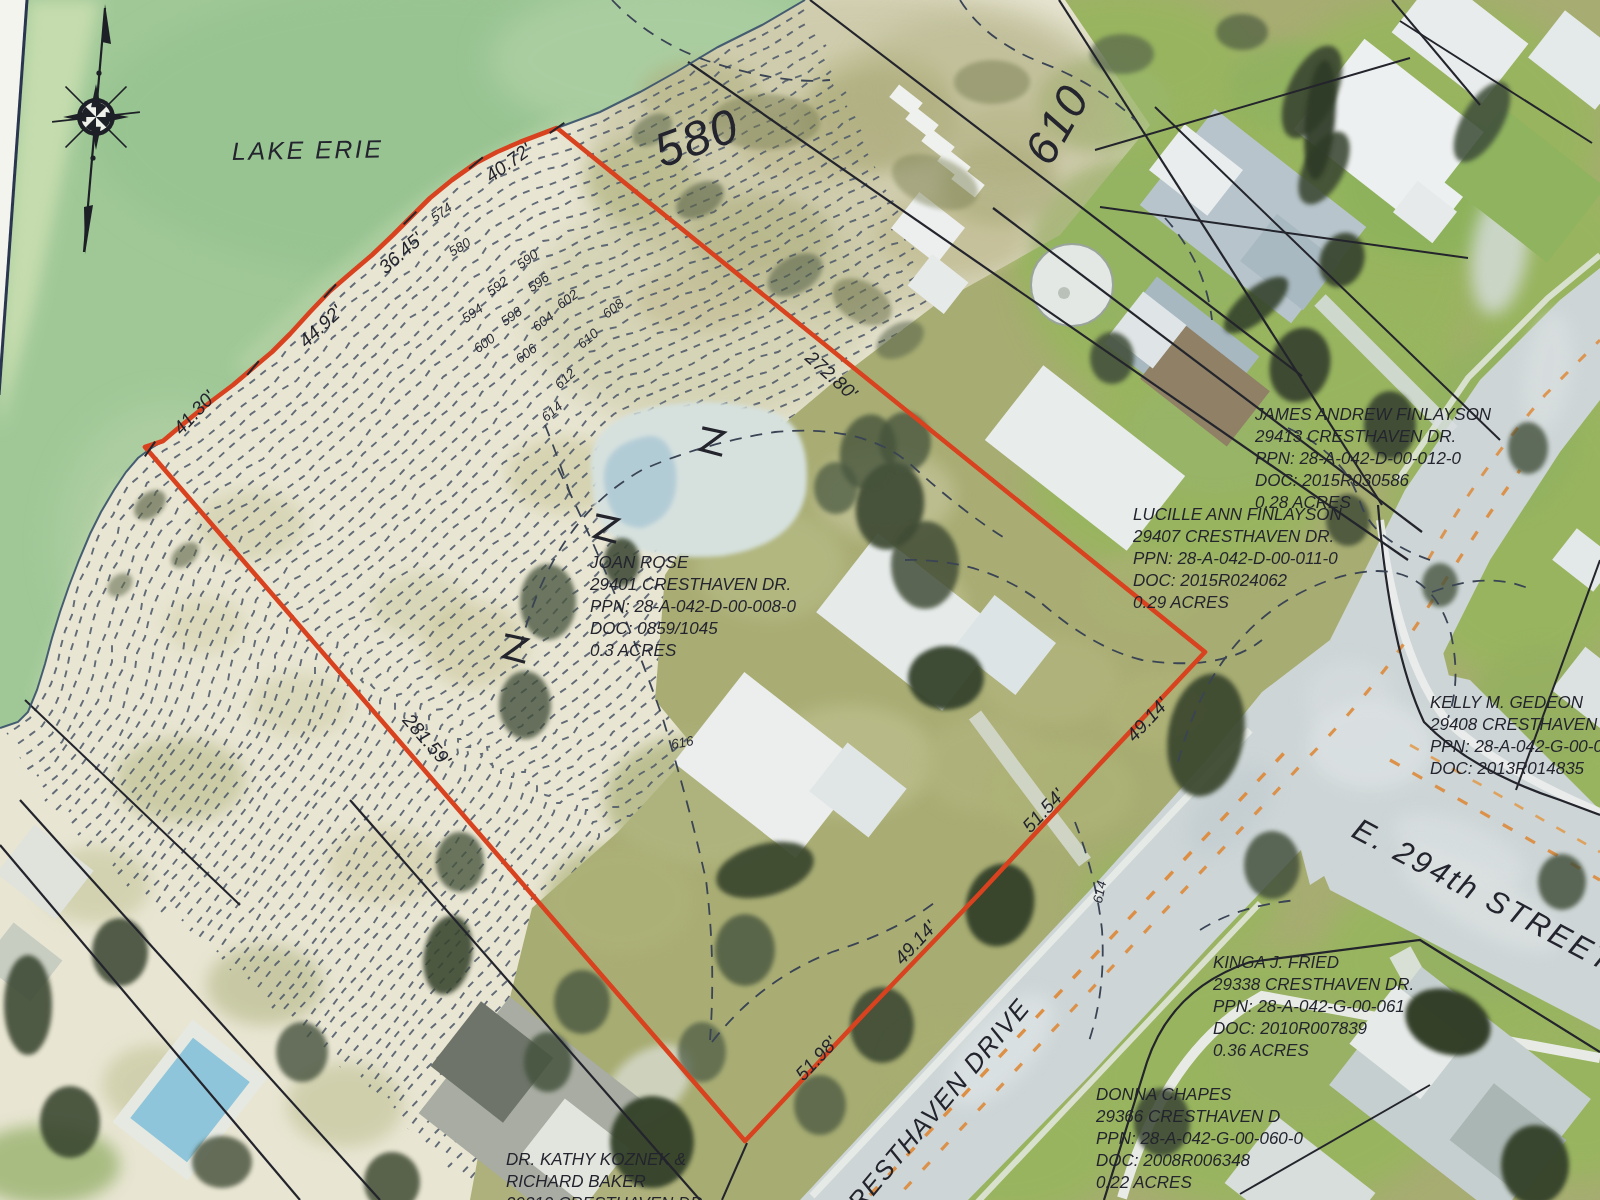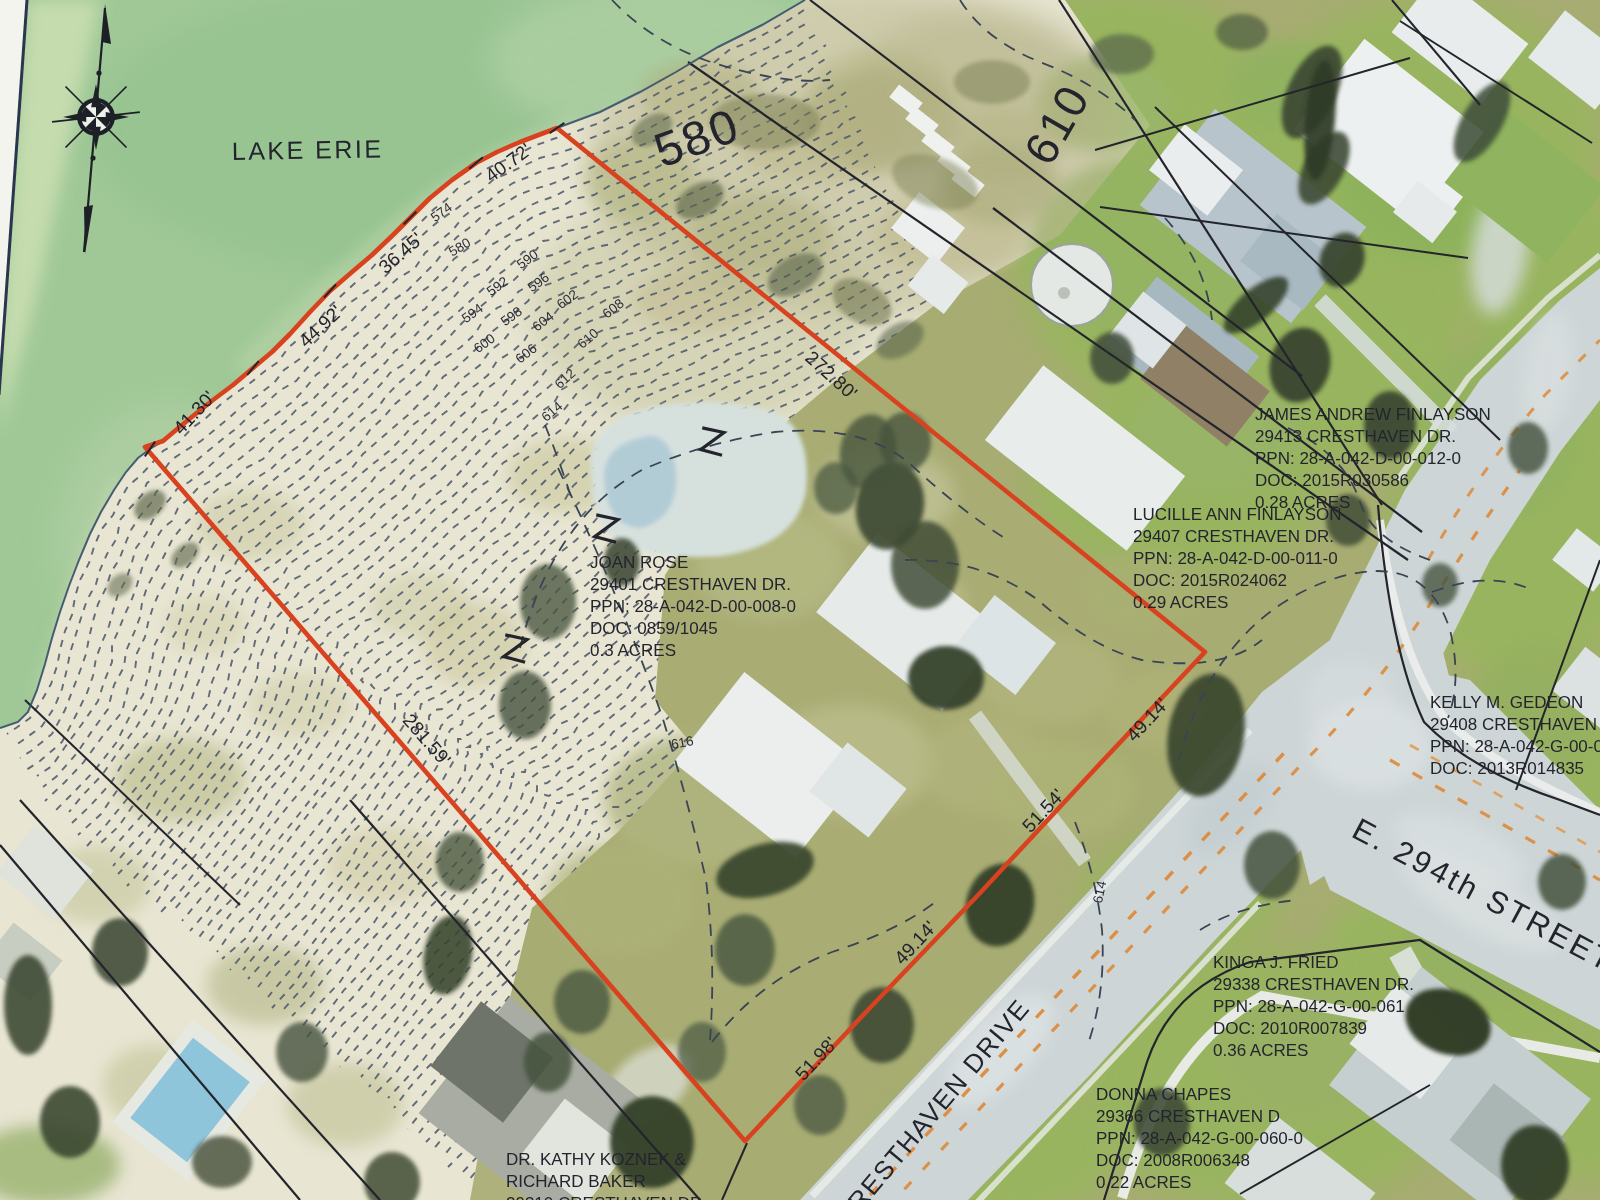--- a/index.html
+++ b/index.html
@@ -1,14 +1,14 @@
 <!DOCTYPE html>
 <html><head><meta charset="utf-8"><title>plat map</title><style>
 html,body{margin:0;padding:0;}
-#page{position:relative;width:1600px;height:1200px;overflow:hidden;background:#e8e5d2;}
+#page{position:relative;width:1600px;height:1200px;overflow:hidden;background:#e8e5d2;font-style:italic;}
 svg{filter:blur(0.4px);}
 </style></head><body>
 <div id="page"><svg width="1600" height="1200" viewBox="0 0 1600 1200" font-family="Liberation Sans, sans-serif">
 <defs>
  <filter id="b2" x="-40%" y="-40%" width="180%" height="180%">
           <feGaussianBlur stdDeviation="2"></feGaussianBlur>
         </filter>
  <filter id="b4" x="-40%" y="-40%" width="180%" height="180%">
           <feGaussianBlur stdDeviation="4"></feGaussianBlur>
         </filter>

